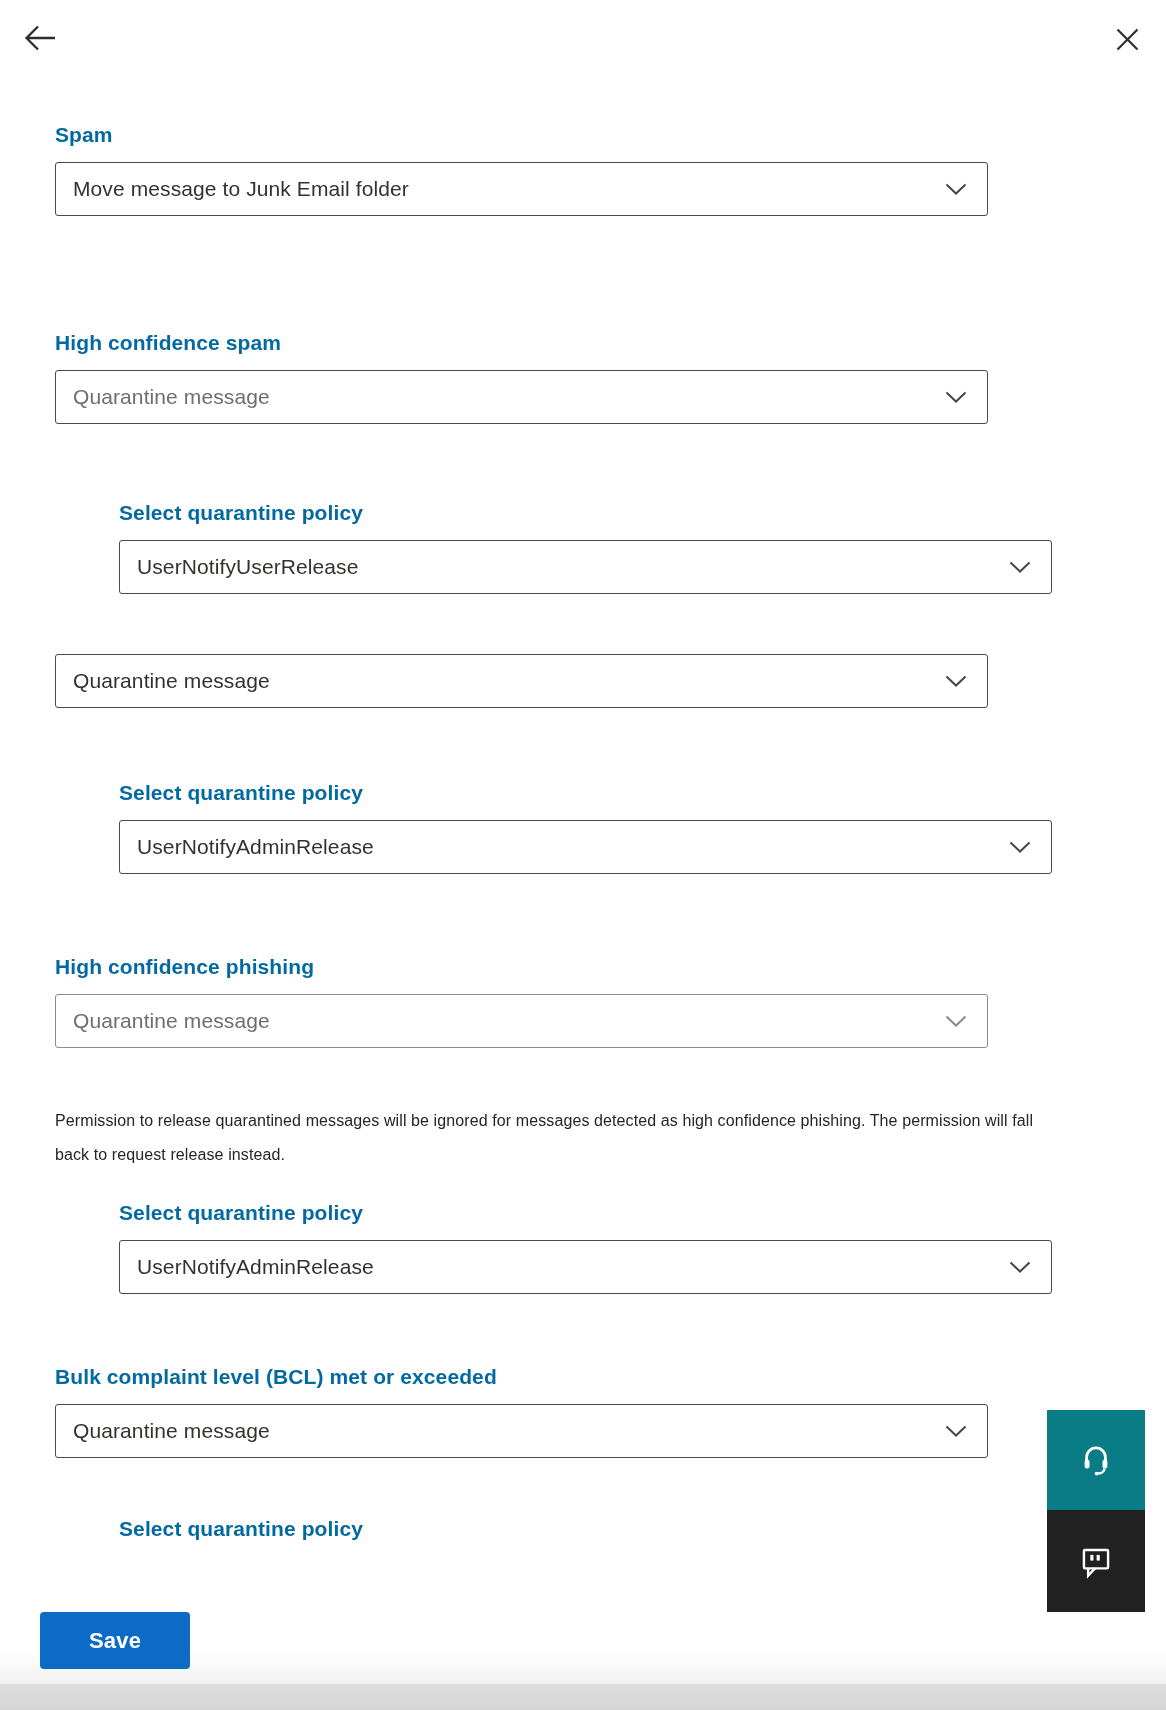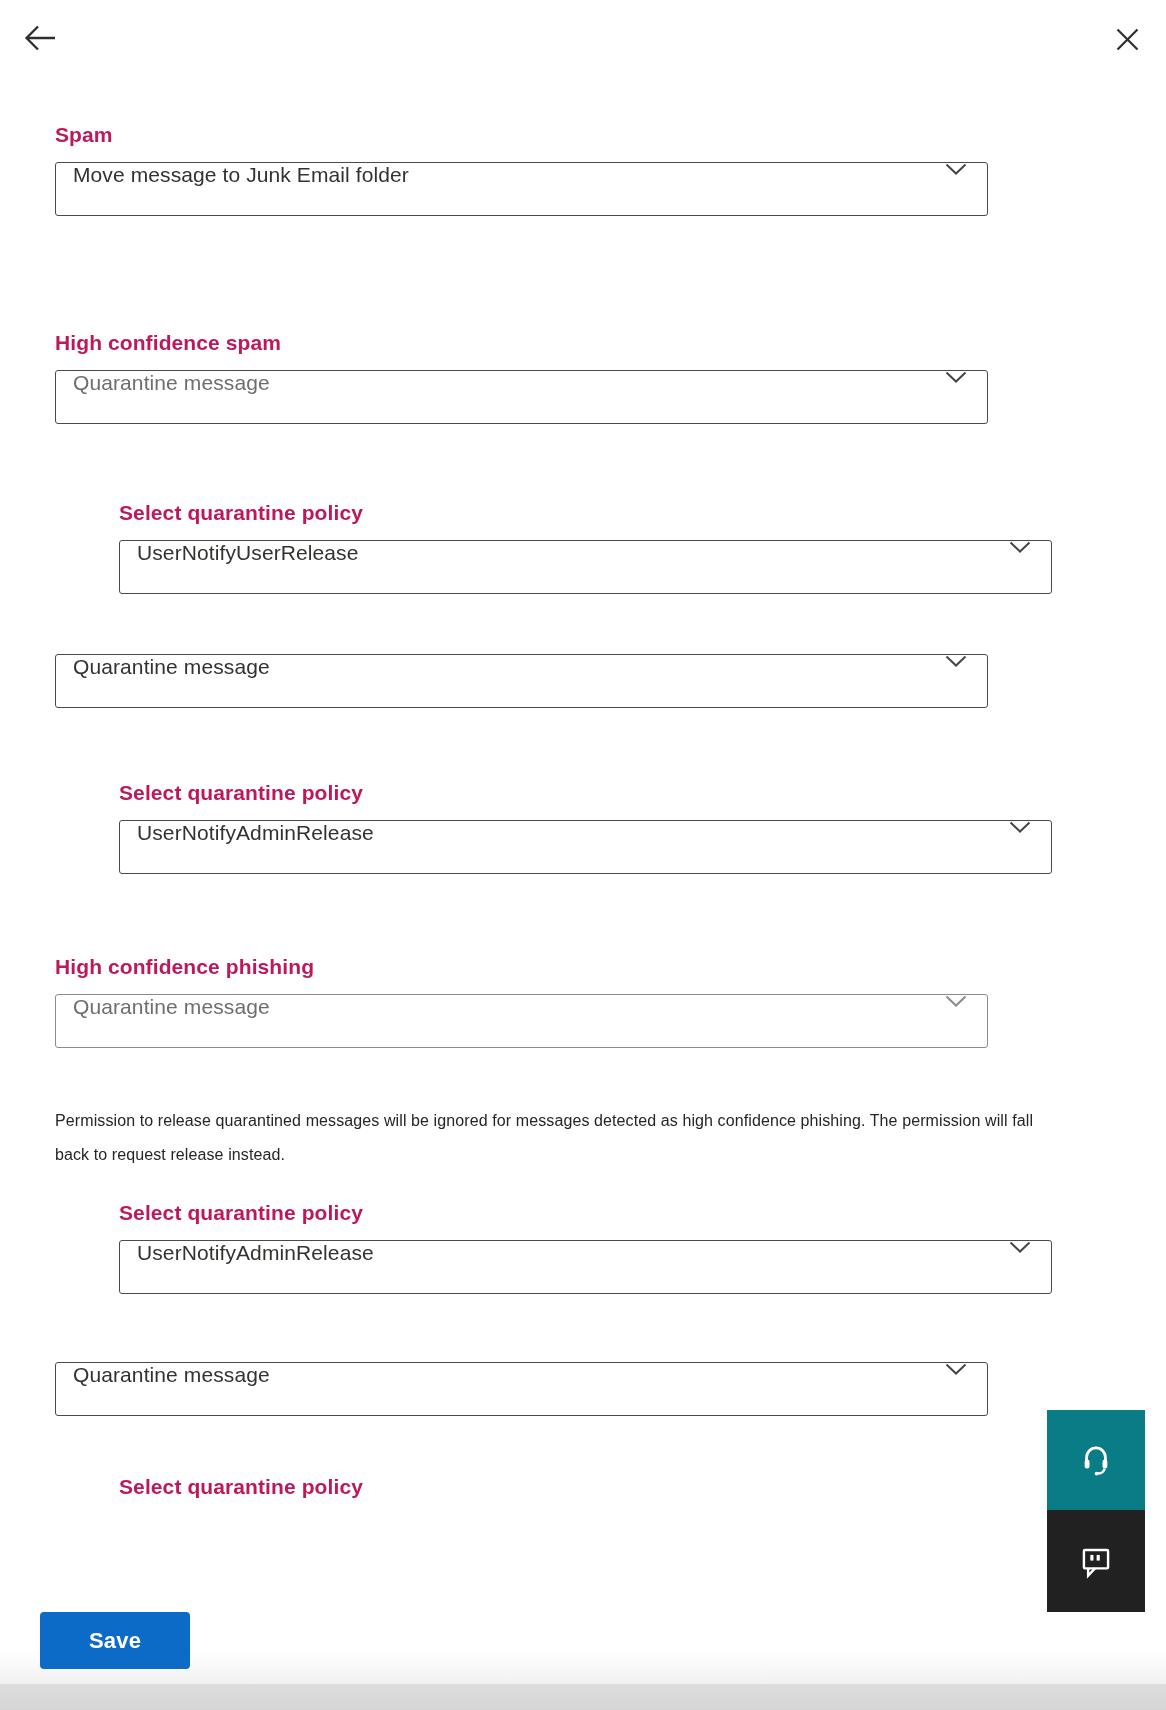--- a/index.html
+++ b/index.html
@@ -21,26 +21,26 @@
   h1.page-title {
     margin:0; font-size:31px; line-height:40px; font-weight:700;
     color:#161514; letter-spacing:.2px;
   }
 
   
   .fg { width:933px; }
   .fg.indent { margin-left:64px; }
   .flabel {
     font-size:21px; line-height:30px; font-weight:700;
-    color:#be185d; margin-bottom:12px; letter-spacing:.1px;
+    color:#0369a1; margin-bottom:12px; letter-spacing:.1px;
   }
   .dropdown {
     box-sizing:border-box; width:933px; height:54px;
     border:1.5px solid #4c4a48; border-radius:3px;
-    background:#fff; display:flex; 
+    background:#fff; display:flex; align-items:center;
     padding:0 20px 0 17px; cursor:pointer;
   }
   .dropdown .value { flex:1; font-size:21px; color:#34322f; letter-spacing:.1px; }
   .dropdown .chev  { color:#474645; line-height:0; margin-left:12px; }
   .dropdown.muted .value    { color:#6f6e6c; }
   .dropdown.disabled        { border-color:#8d8b89; }
   .dropdown.disabled .value { color:#6f6e6c; }
   .dropdown.disabled .chev  { color:#8d8b89; }
 
   
@@ -164,20 +164,21 @@
       <div class="fg indent" data-fid="hcp-quarantine-policy">
         <div class="flabel">Select quarantine policy</div>
         <div class="dropdown" role="combobox">
           <span class="value">UserNotifyAdminRelease</span>
           <span class="chev"><svg width="22" height="12" viewBox="0 0 22 12" fill="none">
               <path d="M1.5 1.5 L11 10.5 L20.5 1.5" stroke="currentColor" stroke-width="2"></path>
             </svg></span>
         </div>
       </div>
       <div class="fg" data-fid="bcl-action">
+        <div class="flabel">Bulk complaint level (BCL) met or exceeded</div>
         <div class="dropdown" role="combobox">
           <span class="value">Quarantine message</span>
           <span class="chev"><svg width="22" height="12" viewBox="0 0 22 12" fill="none">
               <path d="M1.5 1.5 L11 10.5 L20.5 1.5" stroke="currentColor" stroke-width="2"></path>
             </svg></span>
         </div>
       </div>
       <div class="fg indent" data-fid="bcl-quarantine-policy">
         <div class="flabel">Select quarantine policy</div>
       </div>

